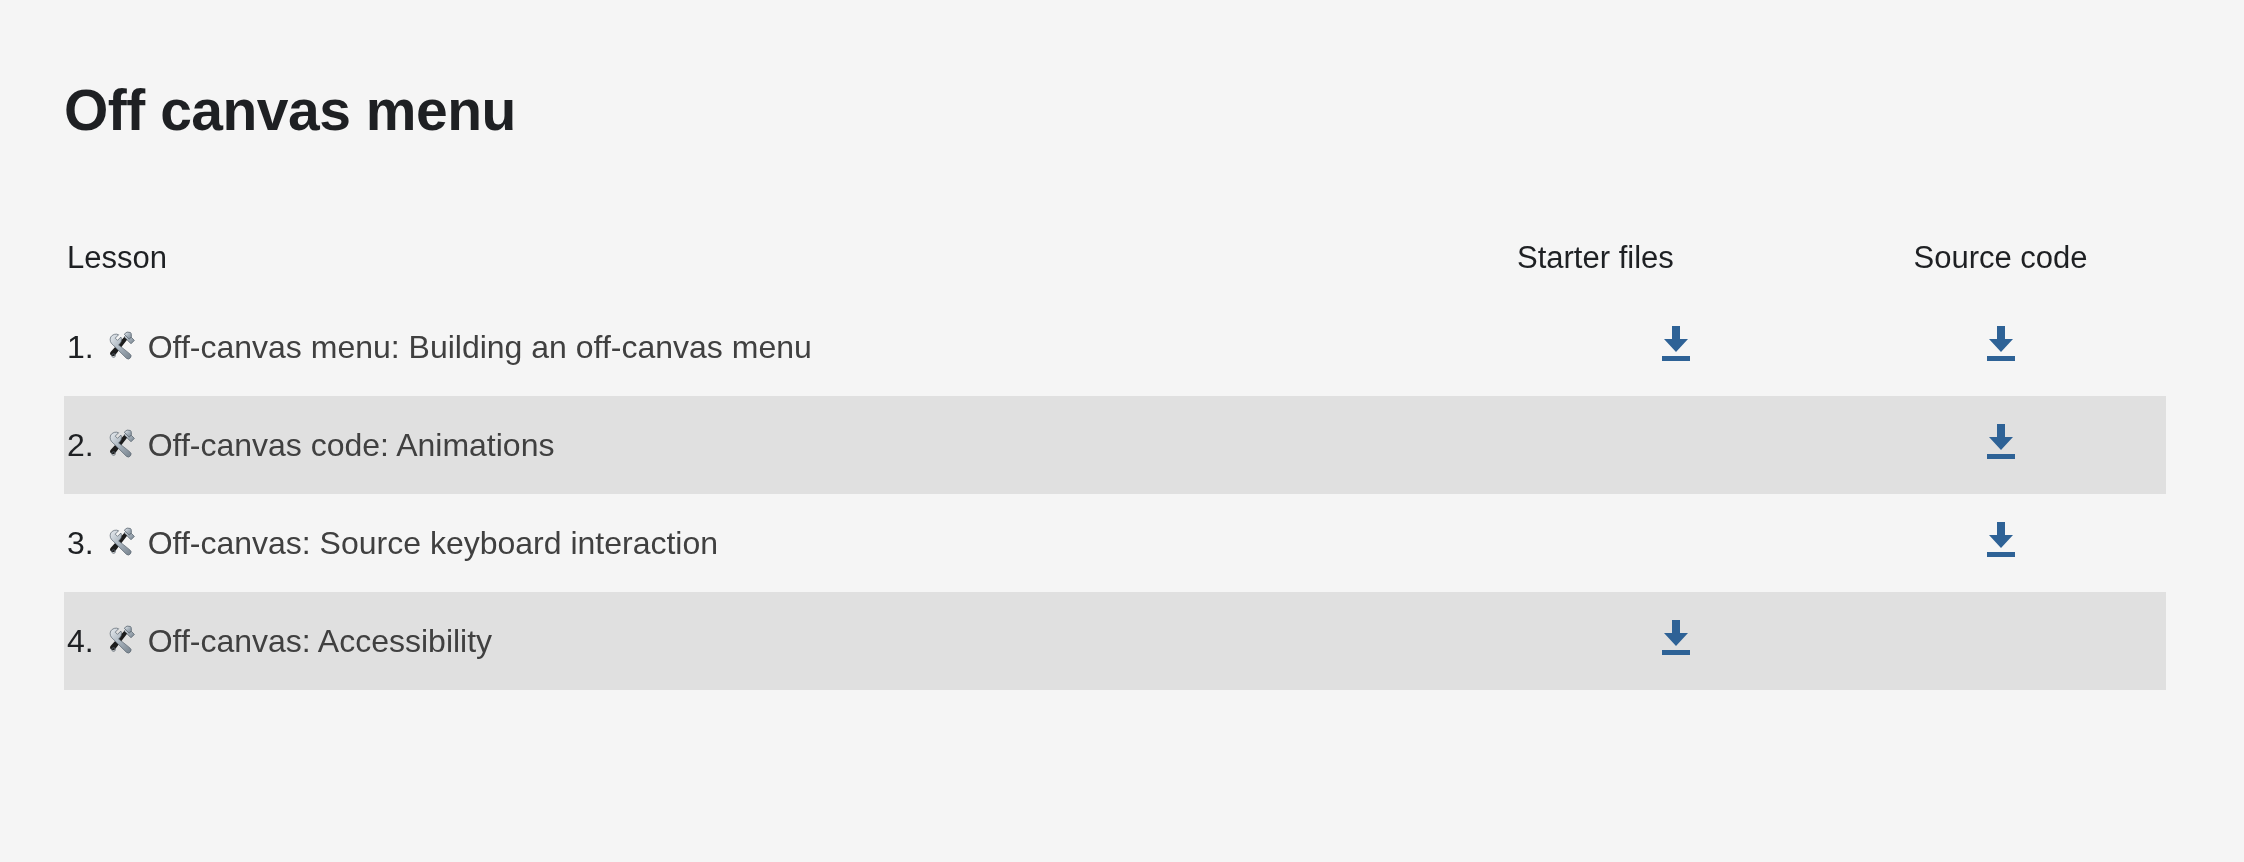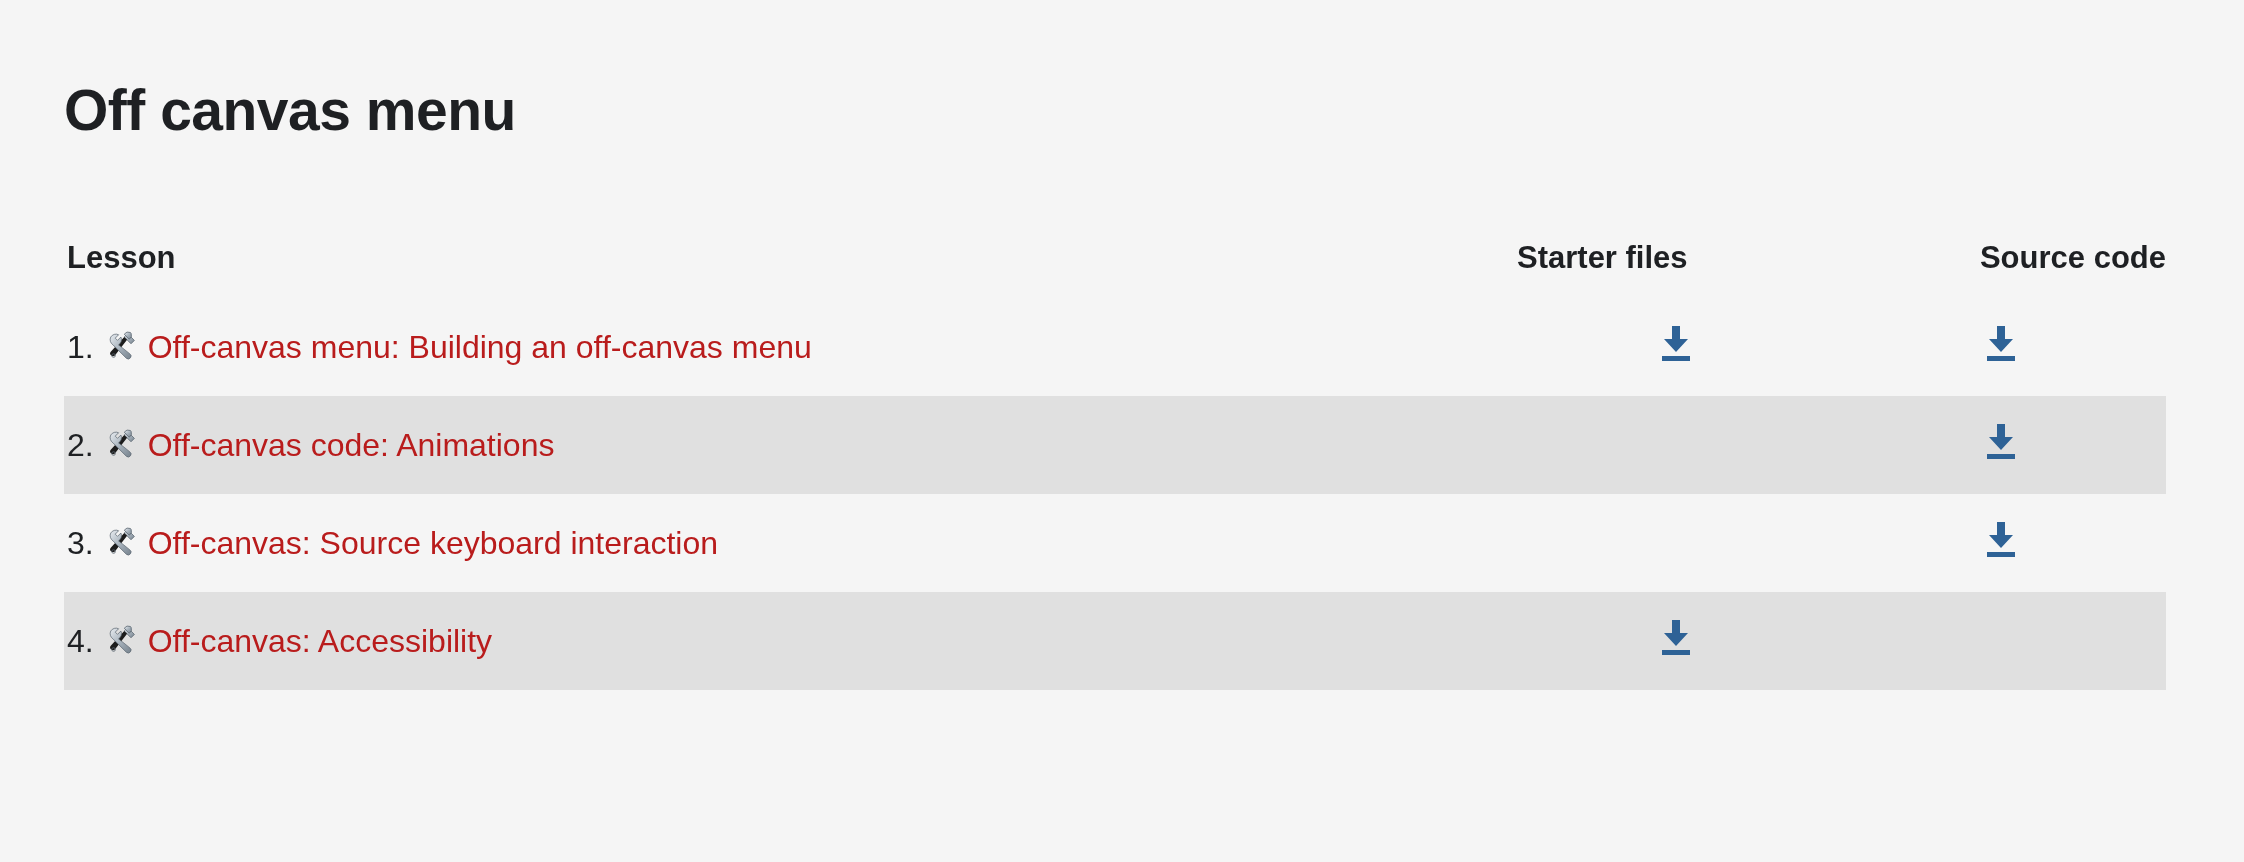--- a/index.html
+++ b/index.html
@@ -39,36 +39,36 @@
     position: absolute;
     left: 64px;
     top: 218px;
     width: 2102px;
     border-collapse: collapse;
     table-layout: fixed;
   }
 
   .lesson-table th {
     font-size: 31px;
-    font-weight: bold;
+    font-weight: normal;
     color: #1e2023;
     padding: 0;
     text-align: left;
     height: 80px;
     vertical-align: middle;
     white-space: nowrap;
   }
 
   .col-lesson   { width: 1453px; }
   .col-starter  { width: 318px; }
   .col-source   { width: 331px; }
 
   th.col-lesson  { padding-left: 3px; }
   th.col-starter { }
-  th.col-source  { text-align: right; }
+  th.col-source  { text-align: center; }
 
   .lesson-table td {
     padding: 0;
     height: 98px;
     vertical-align: middle;
     font-size: 32px;
     color: #1e2023;
   }
 
   tr.striped td {
@@ -91,21 +91,21 @@
 
   .tool-emoji {
     display: inline-block;
     width: 36px;
     height: 36px;
     vertical-align: -6px;
     margin: 0 8px 0 10px;
   }
 
   .lesson-link {
-    color: #b91c1c;
+    color: #404040;
     text-decoration: none;
     font-size: 32px;
   }
 
   .dl-link {
     display: inline-block;
     line-height: 0;
     text-decoration: none;
   }
 

